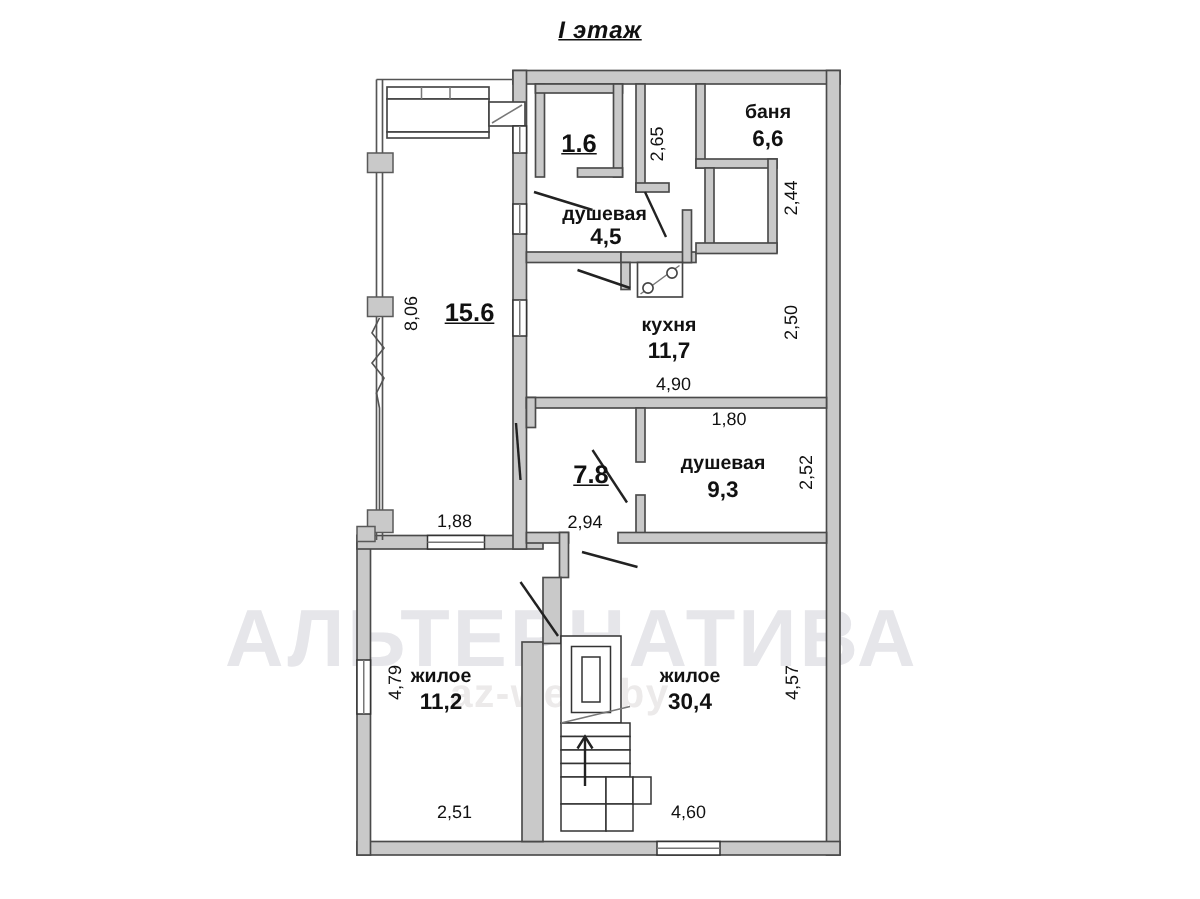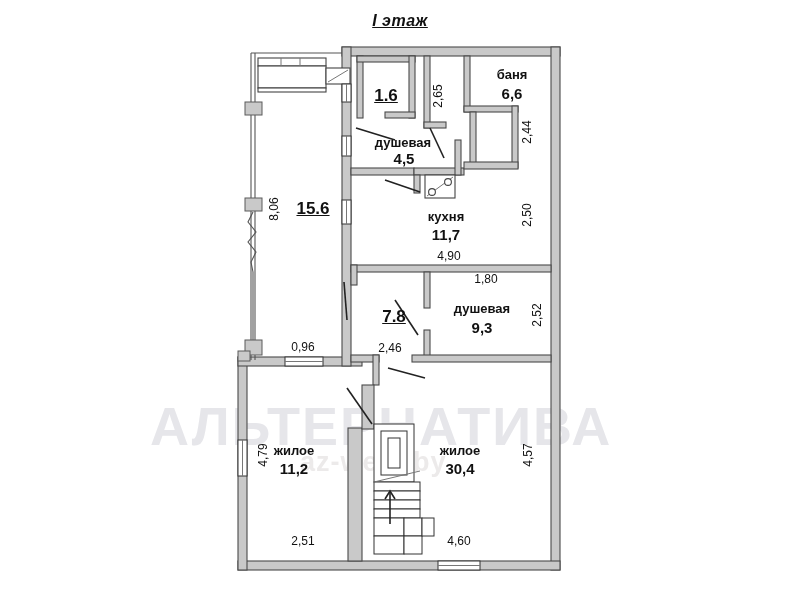--- a/index.html
+++ b/index.html
@@ -237,27 +237,27 @@
       <div style="position: absolute; left: 446px; top: 216px; transform: translate(-50%, -50%); white-space: nowrap; color: rgb(17, 17, 17); font-family: &quot;Liberation Sans&quot;, sans-serif; font-size: 13px; font-weight: bold;">кухня</div>
       <div style="position: absolute; left: 446px; top: 234px; transform: translate(-50%, -50%); white-space: nowrap; color: rgb(17, 17, 17); font-family: &quot;Liberation Sans&quot;, sans-serif; font-size: 15px; font-weight: bold;">11,7</div>
       <div style="position: absolute; left: 394px; top: 317px; transform: translate(-50%, -50%); white-space: nowrap; color: rgb(17, 17, 17); font-family: &quot;Liberation Sans&quot;, sans-serif; font-size: 17px; font-weight: bold; text-decoration: underline;">7.8</div>
       <div style="position: absolute; left: 482px; top: 308px; transform: translate(-50%, -50%); white-space: nowrap; color: rgb(17, 17, 17); font-family: &quot;Liberation Sans&quot;, sans-serif; font-size: 13px; font-weight: bold;">душевая</div>
       <div style="position: absolute; left: 482px; top: 327px; transform: translate(-50%, -50%); white-space: nowrap; color: rgb(17, 17, 17); font-family: &quot;Liberation Sans&quot;, sans-serif; font-size: 15px; font-weight: bold;">9,3</div>
       <div style="position: absolute; left: 294px; top: 450px; transform: translate(-50%, -50%); white-space: nowrap; color: rgb(17, 17, 17); font-family: &quot;Liberation Sans&quot;, sans-serif; font-size: 13px; font-weight: bold;">жилое</div>
       <div style="position: absolute; left: 294px; top: 468px; transform: translate(-50%, -50%); white-space: nowrap; color: rgb(17, 17, 17); font-family: &quot;Liberation Sans&quot;, sans-serif; font-size: 15px; font-weight: bold;">11,2</div>
       <div style="position: absolute; left: 460px; top: 450px; transform: translate(-50%, -50%); white-space: nowrap; color: rgb(17, 17, 17); font-family: &quot;Liberation Sans&quot;, sans-serif; font-size: 13px; font-weight: bold;">жилое</div>
       <div style="position: absolute; left: 460px; top: 468px; transform: translate(-50%, -50%); white-space: nowrap; color: rgb(17, 17, 17); font-family: &quot;Liberation Sans&quot;, sans-serif; font-size: 15px; font-weight: bold;">30,4</div>
       <div style="position: absolute; left: 274px; top: 209px; transform: translate(-50%, -50%) rotate(-90deg); white-space: nowrap; color: rgb(17, 17, 17); font-family: &quot;Liberation Sans&quot;, sans-serif; font-size: 12px; font-weight: normal;">8,06</div>
-      <div style="position: absolute; left: 303px; top: 347px; transform: translate(-50%, -50%); white-space: nowrap; color: rgb(17, 17, 17); font-family: &quot;Liberation Sans&quot;, sans-serif; font-size: 12px; font-weight: normal;">0,96</div>
+      <div style="position: absolute; left: 303px; top: 347px; transform: translate(-50%, -50%); white-space: nowrap; color: rgb(17, 17, 17); font-family: &quot;Liberation Sans&quot;, sans-serif; font-size: 12px; font-weight: normal;">1,88</div>
       <div style="position: absolute; left: 438px; top: 96px; transform: translate(-50%, -50%) rotate(-90deg); white-space: nowrap; color: rgb(17, 17, 17); font-family: &quot;Liberation Sans&quot;, sans-serif; font-size: 12px; font-weight: normal;">2,65</div>
       <div style="position: absolute; left: 527px; top: 132px; transform: translate(-50%, -50%) rotate(-90deg); white-space: nowrap; color: rgb(17, 17, 17); font-family: &quot;Liberation Sans&quot;, sans-serif; font-size: 12px; font-weight: normal;">2,44</div>
       <div style="position: absolute; left: 527px; top: 215px; transform: translate(-50%, -50%) rotate(-90deg); white-space: nowrap; color: rgb(17, 17, 17); font-family: &quot;Liberation Sans&quot;, sans-serif; font-size: 12px; font-weight: normal;">2,50</div>
       <div style="position: absolute; left: 449px; top: 256px; transform: translate(-50%, -50%); white-space: nowrap; color: rgb(17, 17, 17); font-family: &quot;Liberation Sans&quot;, sans-serif; font-size: 12px; font-weight: normal;">4,90</div>
       <div style="position: absolute; left: 486px; top: 279px; transform: translate(-50%, -50%); white-space: nowrap; color: rgb(17, 17, 17); font-family: &quot;Liberation Sans&quot;, sans-serif; font-size: 12px; font-weight: normal;">1,80</div>
       <div style="position: absolute; left: 537px; top: 315px; transform: translate(-50%, -50%) rotate(-90deg); white-space: nowrap; color: rgb(17, 17, 17); font-family: &quot;Liberation Sans&quot;, sans-serif; font-size: 12px; font-weight: normal;">2,52</div>
-      <div style="position: absolute; left: 390px; top: 348px; transform: translate(-50%, -50%); white-space: nowrap; color: rgb(17, 17, 17); font-family: &quot;Liberation Sans&quot;, sans-serif; font-size: 12px; font-weight: normal;">2,46</div>
+      <div style="position: absolute; left: 390px; top: 348px; transform: translate(-50%, -50%); white-space: nowrap; color: rgb(17, 17, 17); font-family: &quot;Liberation Sans&quot;, sans-serif; font-size: 12px; font-weight: normal;">2,94</div>
       <div style="position: absolute; left: 263px; top: 455px; transform: translate(-50%, -50%) rotate(-90deg); white-space: nowrap; color: rgb(17, 17, 17); font-family: &quot;Liberation Sans&quot;, sans-serif; font-size: 12px; font-weight: normal;">4,79</div>
       <div style="position: absolute; left: 528px; top: 455px; transform: translate(-50%, -50%) rotate(-90deg); white-space: nowrap; color: rgb(17, 17, 17); font-family: &quot;Liberation Sans&quot;, sans-serif; font-size: 12px; font-weight: normal;">4,57</div>
       <div style="position: absolute; left: 303px; top: 541px; transform: translate(-50%, -50%); white-space: nowrap; color: rgb(17, 17, 17); font-family: &quot;Liberation Sans&quot;, sans-serif; font-size: 12px; font-weight: normal;">2,51</div>
       <div style="position: absolute; left: 459px; top: 541px; transform: translate(-50%, -50%); white-space: nowrap; color: rgb(17, 17, 17); font-family: &quot;Liberation Sans&quot;, sans-serif; font-size: 12px; font-weight: normal;">4,60</div>
     </div>
 
 </div>
 
 </body></html>

